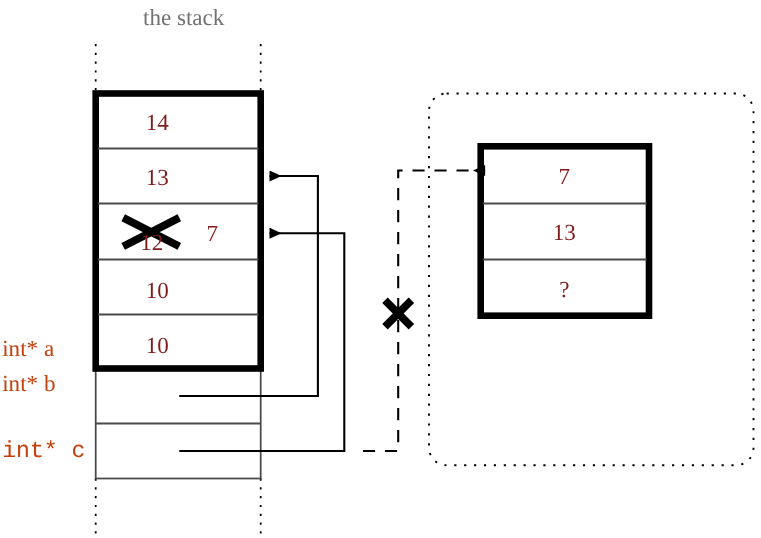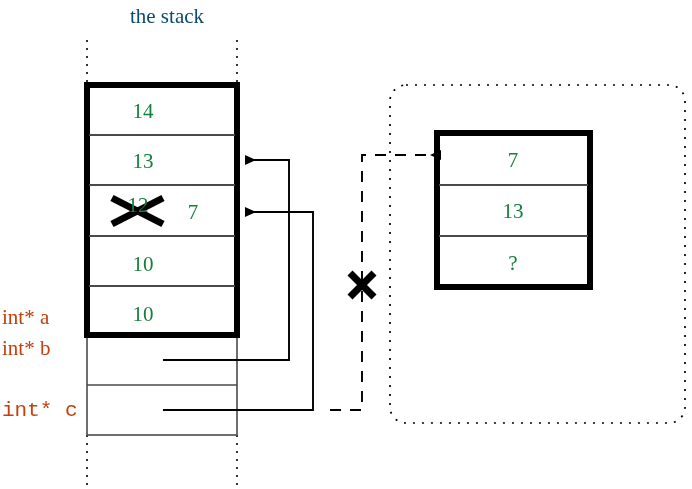--- a/index.html
+++ b/index.html
@@ -11,34 +11,34 @@
     position: relative;
     width: 692px;
     height: 489px;
     background: #ffffff;
     overflow: hidden;
     font-family: "Liberation Serif", "DejaVu Serif", serif;
   }
   .title {
     position: absolute;
     font-size: 21px;
-    color: #0c4a6e;
+    color: #737373;
     white-space: nowrap;
     text-align: center;
   }
   .var-label {
     position: absolute;
     font-size: 21px;
     color: #c2410c;
     white-space: nowrap;
   }
   .cell-value {
     position: absolute;
     font-size: 21px;
-    color: #15803d;
+    color: #7f1d1d;
     text-align: center;
     white-space: nowrap;
   }
   svg.layer {
     position: absolute;
     left: 0;
     top: 0;
     width: 692px;
     height: 489px;
   }
@@ -103,21 +103,21 @@
       <line x1="112" y1="198" x2="163" y2="224" stroke="#000" stroke-width="7" stroke-linecap="butt"></line>
       <line x1="163" y1="198" x2="112" y2="224" stroke="#000" stroke-width="7" stroke-linecap="butt"></line>
     </g>
 
   </svg>
 
   <div class="cell-value" style="left:143px; top:99px; transform:translateX(-50%);">14</div>
 
   <div class="cell-value" style="left:143px; top:149px; transform:translateX(-50%);">13</div>
 
-  <div class="cell-value" style="left:138px; top:193px; transform:translateX(-50%);">12</div>
+  <div class="cell-value" style="left:138px; top:208px; transform:translateX(-50%);">12</div>
 
   <div class="cell-value" style="left:193px; top:200px; transform:translateX(-50%);">7</div>
 
   <div class="cell-value" style="left:143px; top:252px; transform:translateX(-50%);">10</div>
 
   <div class="cell-value" style="left:143px; top:302px; transform:translateX(-50%);">10</div>
 
   <div class="cell-value" style="left:513px; top:148px; transform:translateX(-50%);">7</div>
 
   <div class="cell-value" style="left:513px; top:199px; transform:translateX(-50%);">13</div>

